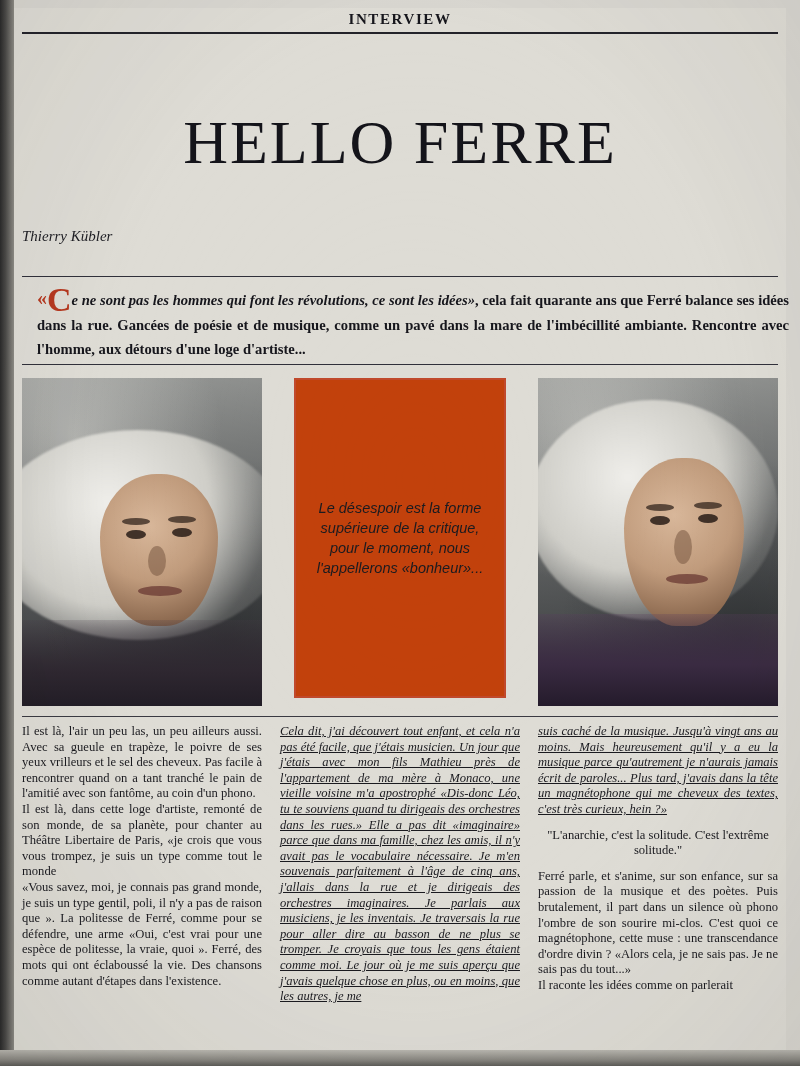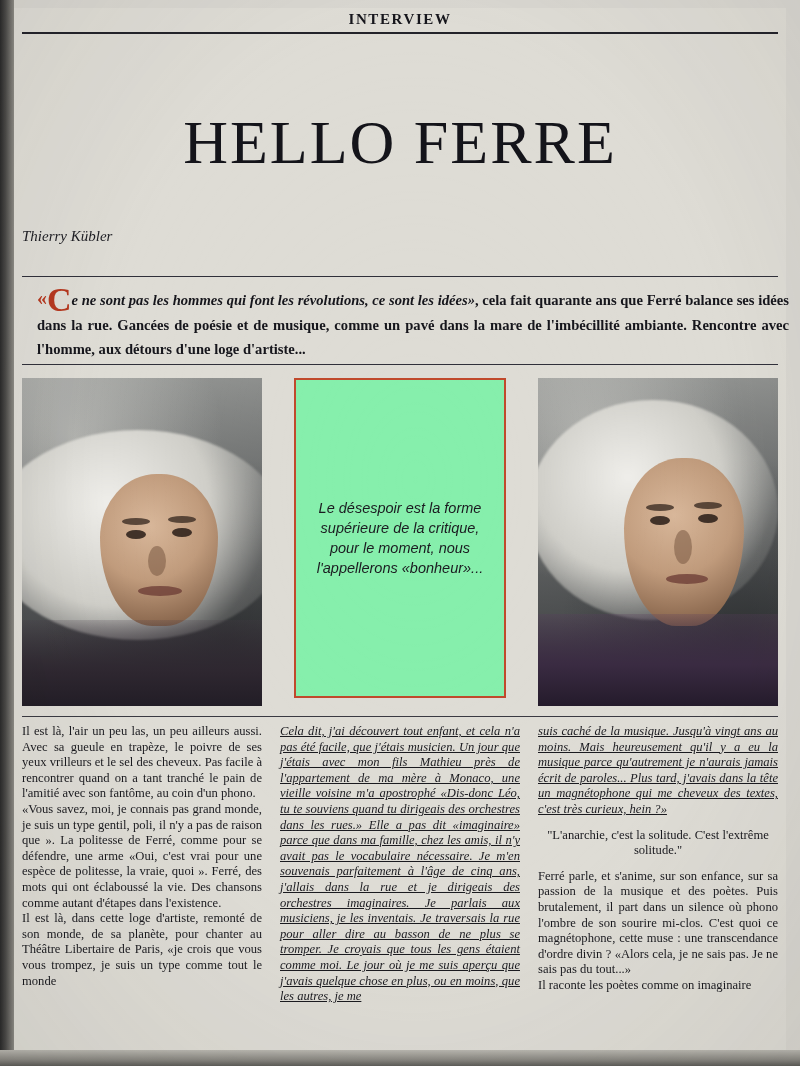--- a/index.html
+++ b/index.html
@@ -166,21 +166,21 @@
   .photo-left  { left: 0;   width: 240px; }
   .photo-right { left: 516px; width: 240px; }
 
   .pullquote-box {
     position: absolute;
     left: 272px;
     top: 0;
     width: 212px;
     height: 320px;
     border: 2px solid #c0492c;
-    background: #86efac;
+    background: #c2410c;
     display: flex;
     align-items: center;
     justify-content: center;
     padding: 4px 14px;
     box-sizing: border-box;
   }
   .pullquote {
     font-family: "Liberation Sans", sans-serif;
     font-style: italic;
     font-size: 14.5px;
@@ -353,31 +353,31 @@
     </div>
 
   </div>
 
   <div class="rule-body-top"></div>
 
   <div class="columns">
 
     <div class="col">
       <p>Il est là, l'air un peu las, un peu ailleurs aussi. Avec sa gueule en trapèze, le poivre de ses yeux vrilleurs et le sel des cheveux. Pas facile à rencontrer quand on a tant tranché le pain de l'amitié avec son fantôme, au coin d'un phono.</p>
+      <p>Il est là, dans cette loge d'artiste, remonté de son monde, de sa planète, pour chanter au Théâtre Libertaire de Paris, «je crois que vous vous trompez, je suis un type comme tout le monde</p>
       <p>«Vous savez, moi, je connais pas grand monde, je suis un type gentil, poli, il n'y a pas de raison que ». La politesse de Ferré, comme pour se défendre, une arme «Oui, c'est vrai pour une espèce de politesse, la vraie, quoi ». Ferré, des mots qui ont éclaboussé la vie. Des chansons comme autant d'étapes dans l'existence.</p>
-      <p>Il est là, dans cette loge d'artiste, remonté de son monde, de sa planète, pour chanter au Théâtre Libertaire de Paris, «je crois que vous vous trompez, je suis un type comme tout le monde</p>
     </div>
 
     <div class="col">
       <p><em>Cela dit, j'ai découvert tout enfant, et cela n'a pas été facile, que j'étais musicien. Un jour que j'étais avec mon fils Mathieu près de l'appartement de ma mère à Monaco, une vieille voisine m'a apostrophé «Dis-donc Léo, tu te souviens quand tu dirigeais des orchestres dans les rues.» Elle a pas dit «imaginaire» parce que dans ma famille, chez les amis, il n'y avait pas le vocabulaire nécessaire. Je m'en souvenais parfaitement à l'âge de cinq ans, j'allais dans la rue et je dirigeais des orchestres imaginaires. Je parlais aux musiciens, je les inventais. Je traversais la rue pour aller dire au basson de ne plus se tromper. Je croyais que tous les gens étaient comme moi. Le jour où je me suis aperçu que j'avais quelque chose en plus, ou en moins, que les autres, je me</em></p>
     </div>
 
     <div class="col">
       <p><em>suis caché de la musique. Jusqu'à vingt ans au moins. Mais heureusement qu'il y a eu la musique parce qu'autrement je n'aurais jamais écrit de paroles... Plus tard, j'avais dans la tête un magnétophone qui me cheveux des textes, c'est très curieux, hein ?»</em></p>
       <p class="centered-quote">"L'anarchie, c'est la solitude. C'est l'extrême solitude."</p>
       <p>Ferré parle, et s'anime, sur son enfance, sur sa passion de la musique et des poètes. Puis brutalement, il part dans un silence où phono l'ombre de son sourire mi-clos. C'est quoi ce magnétophone, cette muse : une transcendance d'ordre divin ? «Alors cela, je ne sais pas. Je ne sais pas du tout...»</p>
-      <p>Il raconte les poètes comme on imaginaire</p>
+      <p>Il raconte les idées comme on parlerait</p>
     </div>
 
   </div>
 
   <div class="bottom-edge"></div>
 </div>
 
 </body></html>

